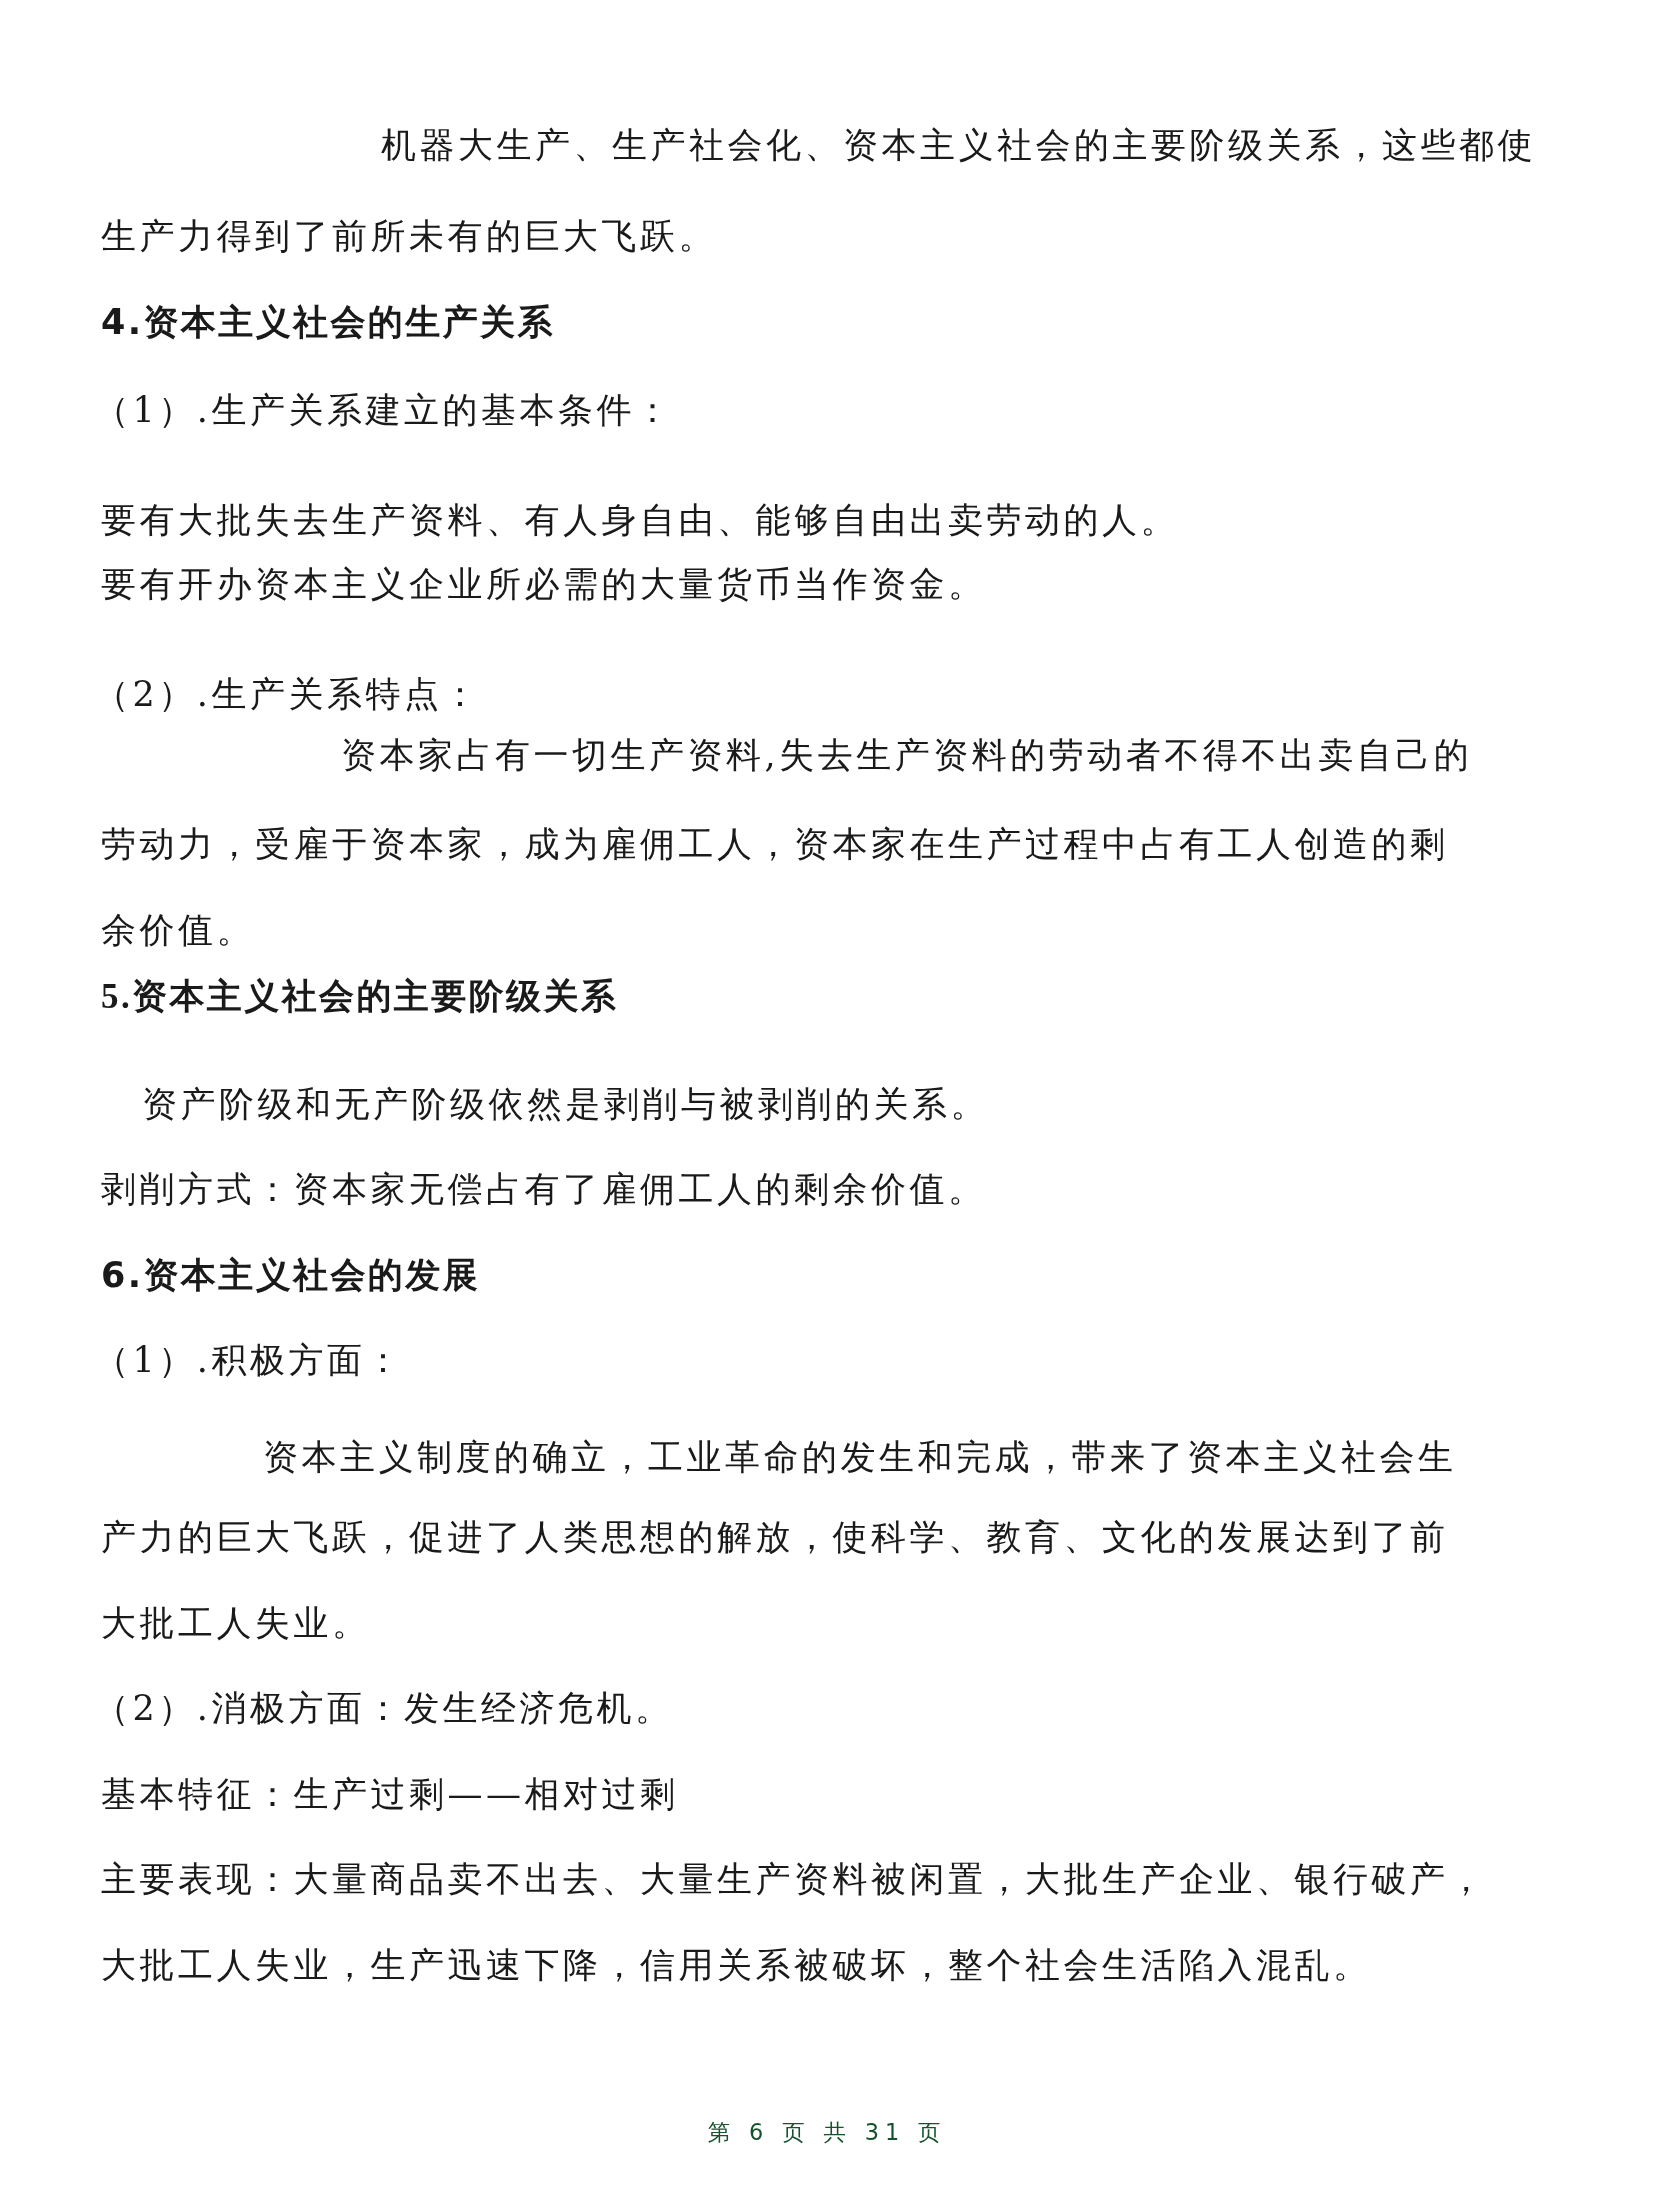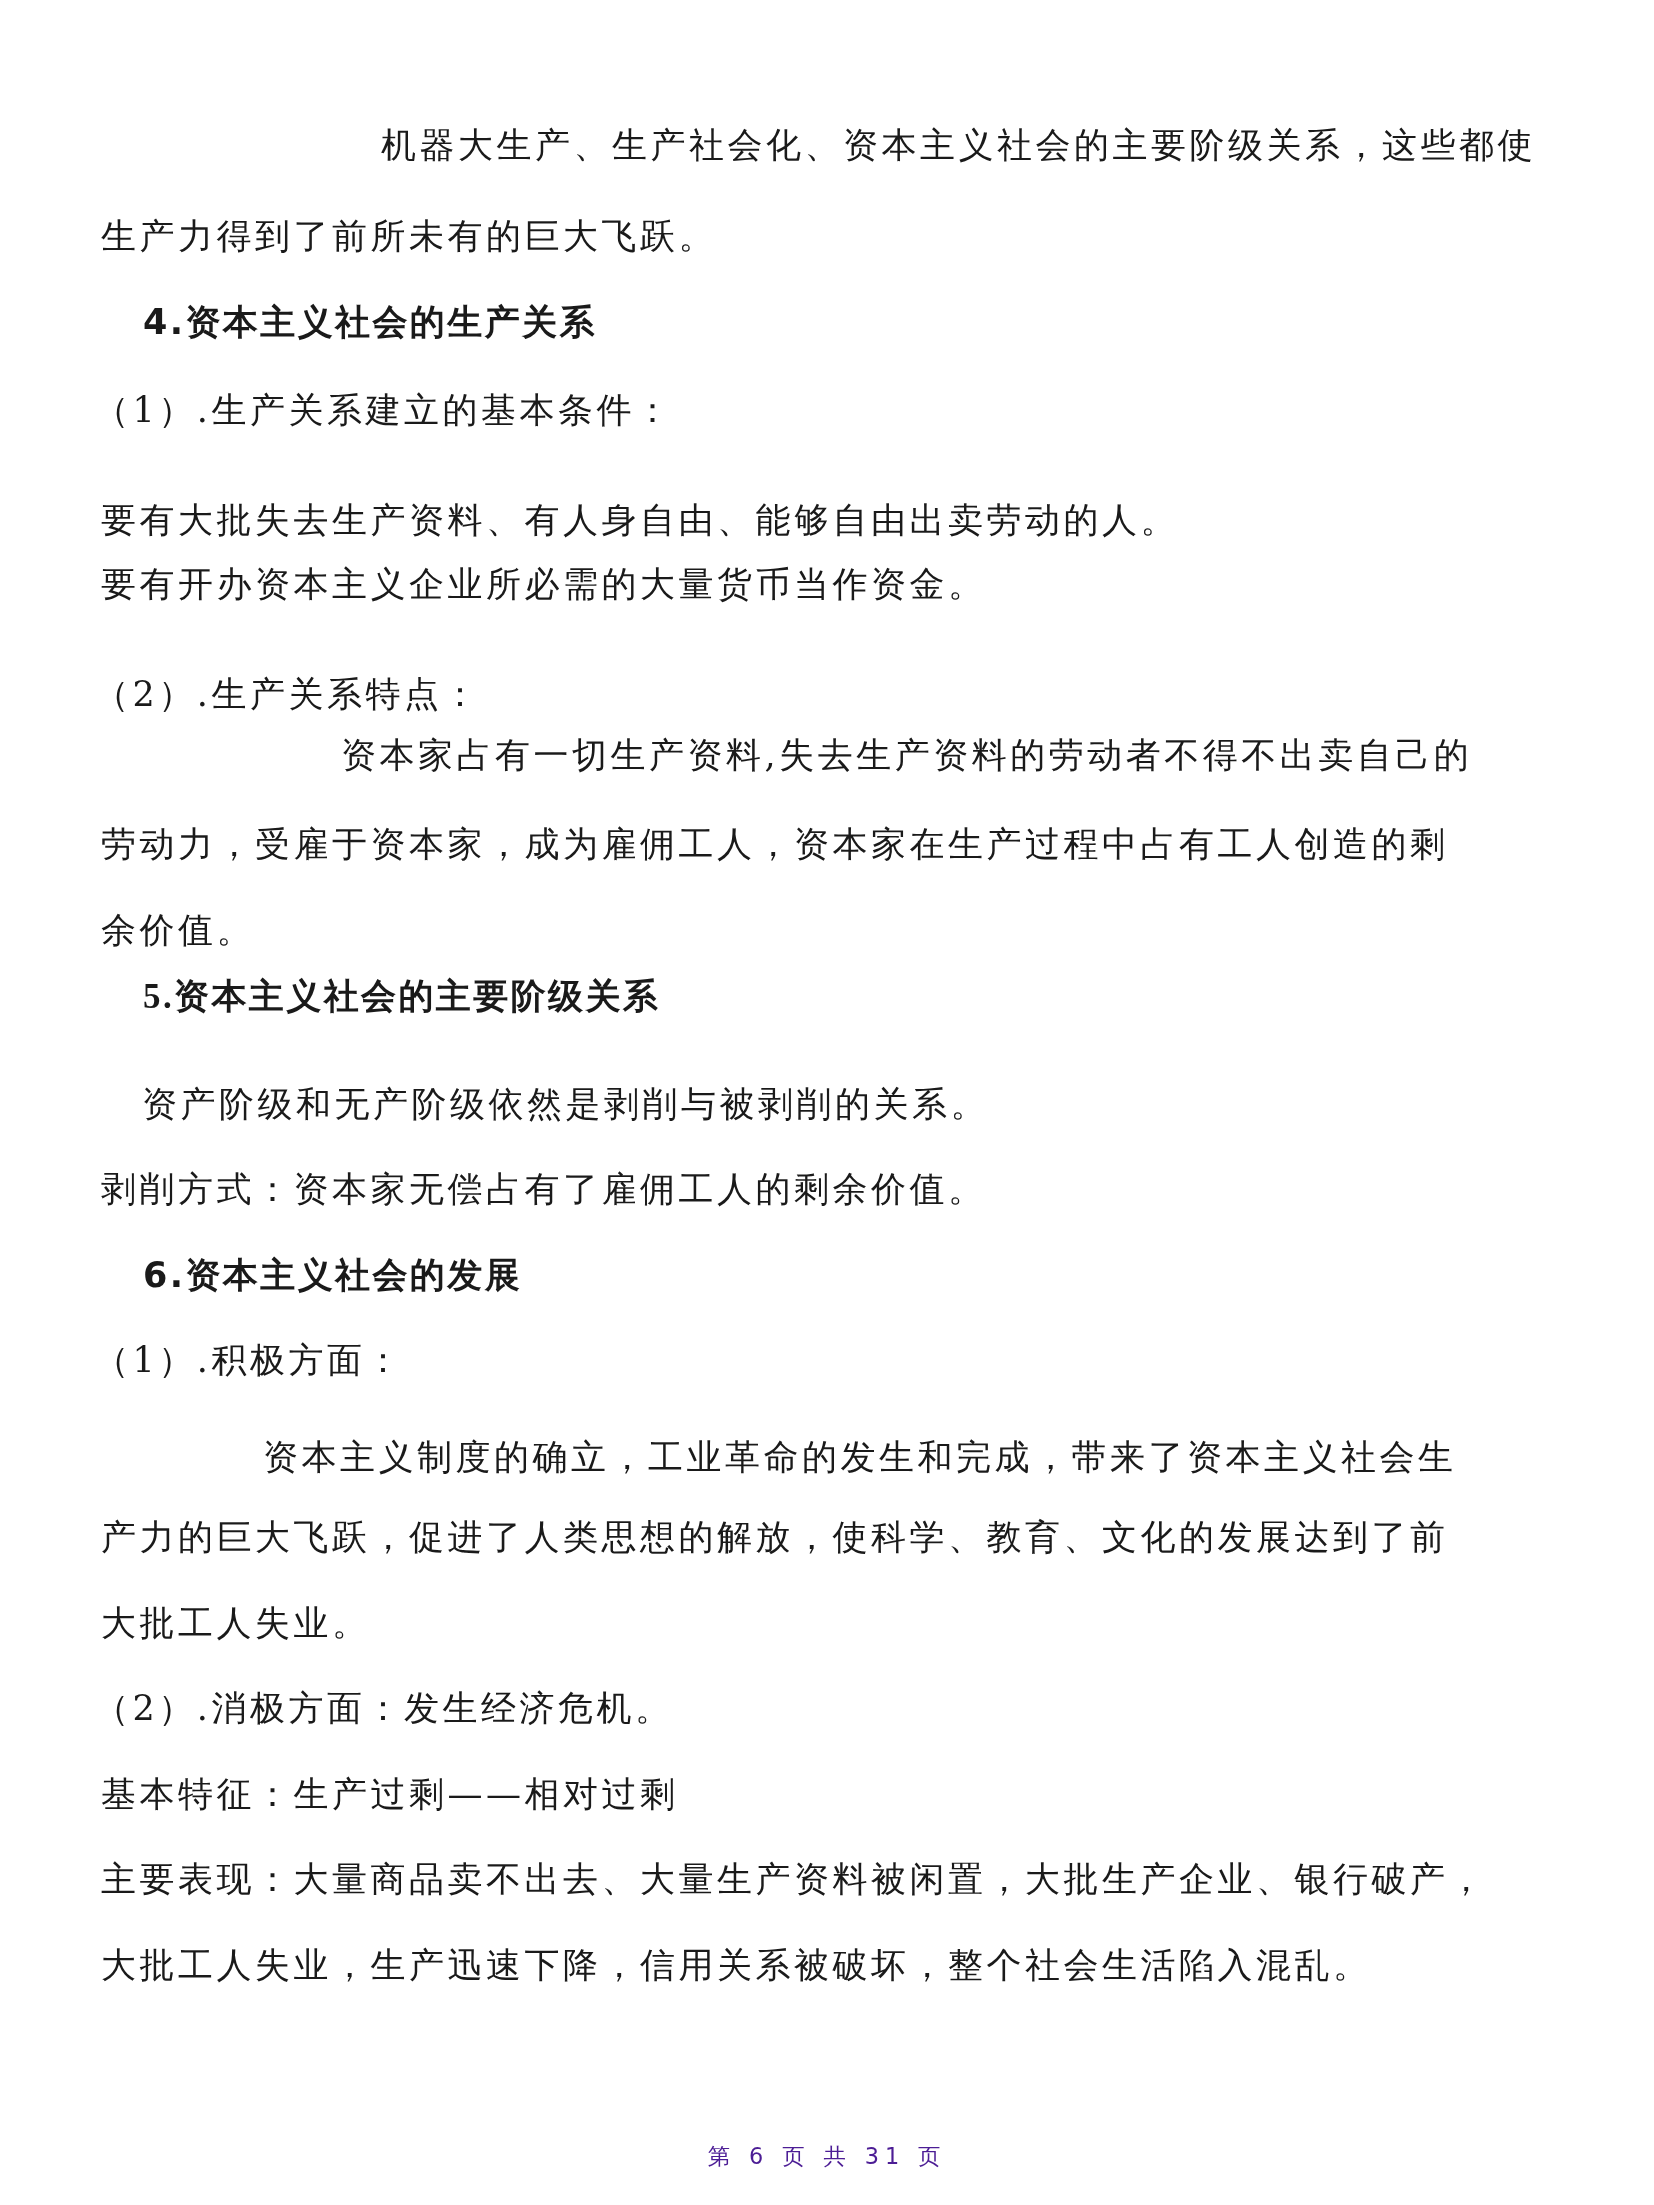--- a/index.html
+++ b/index.html
@@ -1,21 +1,21 @@
 <!DOCTYPE html>
 <html style="font-size:9.4px"><head>
 <meta charset="utf-8">
 <style>
   html, body { margin:0; padding:0; background:#ffffff; }
   body { width:1654px; height:2205px; position:relative; overflow:hidden;
          font-family:"DejaVu Serif","Liberation Serif",serif; color:#1a1a1a; }
   .line { position:absolute; left:101px; font-size:35px; line-height:42px; white-space:nowrap; letter-spacing:3.5px; }
-  .bold { font-weight:bold; font-family:"DejaVu Sans","Liberation Sans",sans-serif; letter-spacing:2.4px;margin-left:42px; }
+  .bold { font-weight:bold; font-family:"DejaVu Sans","Liberation Sans",sans-serif; letter-spacing:2.4px; }
   .footer { position:absolute; top:2117px; left:0; width:1654px; text-align:center;
-            font-size:22.4px; font-family:"DejaVu Sans","Liberation Sans",sans-serif; color:#4c1d95; letter-spacing:5.9px;margin-top:24px; }
+            font-size:22.4px; font-family:"DejaVu Sans","Liberation Sans",sans-serif; color:#14532d; letter-spacing:5.9px; }
 </style>
 </head>
 <body>
 
 <div>
   <div class="line" style="top:124px;left:381px;">机器大生产、生产社会化、资本主义社会的主要阶级关系，这些都使</div>
   <div class="line" style="top:215px;">生产力得到了前所未有的巨大飞跃。</div>
   <div class="line bold" style="top:301px;">4.资本主义社会的生产关系</div>
   <div class="line" style="top:389px;left:94px;">（1）.生产关系建立的基本条件：</div>
   <div class="line" style="top:499px;text-align:right;">要有大批失去生产资料、有人身自由、能够自由出卖劳动的人。</div>

